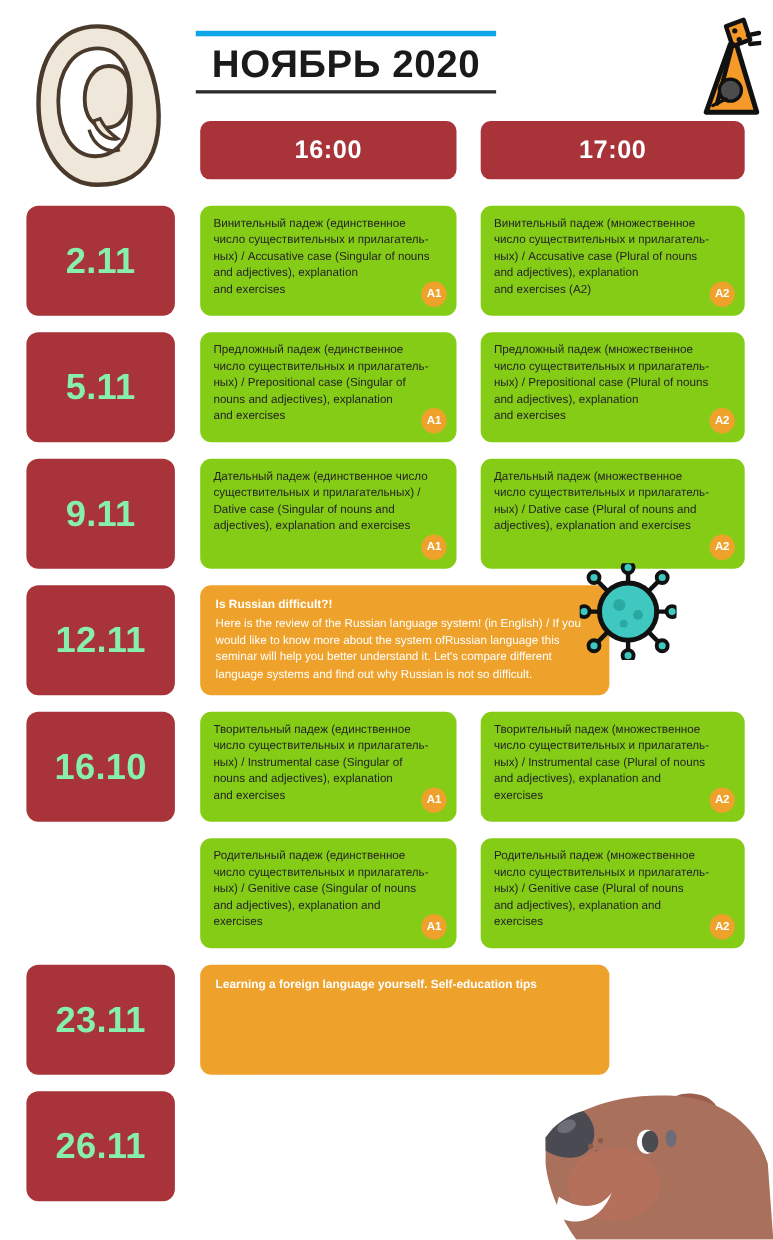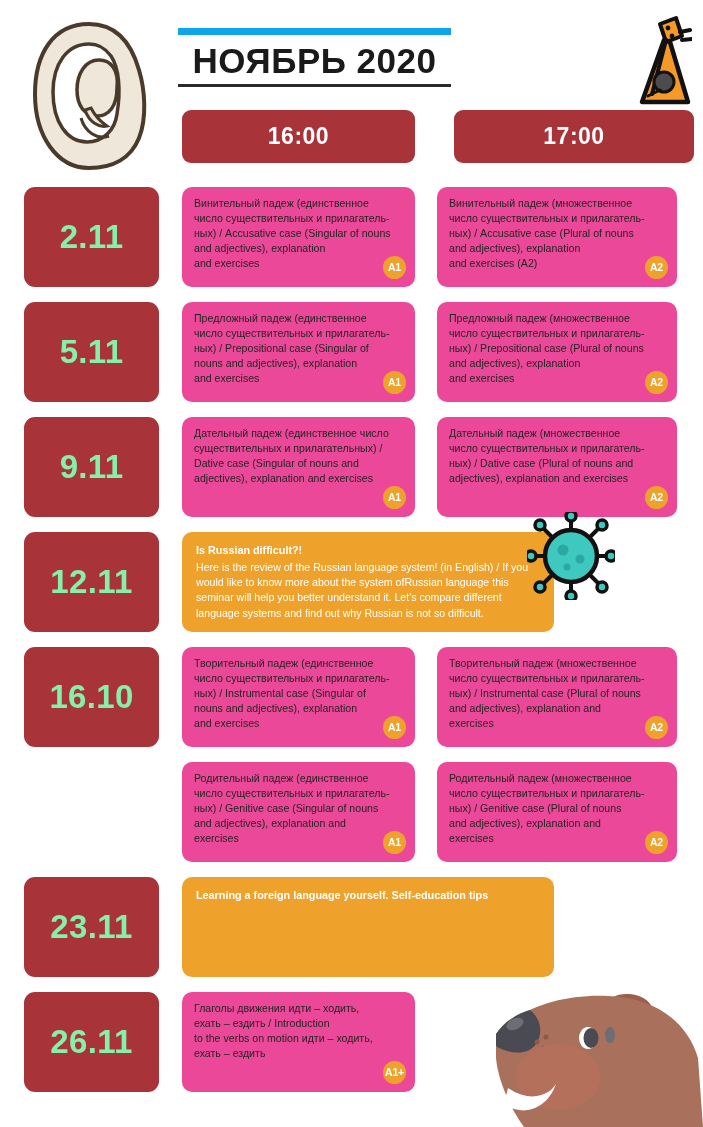--- a/index.html
+++ b/index.html
@@ -24,21 +24,21 @@
 
   .month-title {
     position: absolute;
     left: 178px; top: 28px;
     width: 273px;
     text-align: center;
     font-size: 35px;
     font-weight: bold;
     letter-spacing: 0.5px;
     color: #1a1a1a;
-    border-top: 7px solid #0ea5e9;
+    border-top: 5px solid #0ea5e9;
     border-bottom: 3px solid #2b2b2b;
     padding: 8px 0 6px 0;
     line-height: 1.0;
   }
 
   .balalaika { position: absolute; left: 602px; top: 14px; width: 90px; height: 115px; }
 
   .time-pill {
     position: absolute;
     top: 110px;
@@ -47,21 +47,21 @@
     background: #a8343a;
     color: #ffffff;
     font-size: 23px;
     font-weight: bold;
     display: flex;
     align-items: center;
     justify-content: center;
     letter-spacing: 0.5px;
   }
   .time-pill.col1 { left: 182px; width: 233px; }
-  .time-pill.col2 { left: 454px; width: 240px; }
+  .time-pill.col2 { left: 437px; width: 240px; }
 
   
   .rows { position: absolute; left: 0; top: 180px; width: 703px; }
 
   .row { position: relative; width: 703px; height: 115px; }
 
   .date-badge {
     position: absolute;
     left: 24px; top: 7px;
     width: 135px; height: 100px;
@@ -73,21 +73,21 @@
     display: flex;
     align-items: center;
     justify-content: center;
     letter-spacing: 0.3px;
   }
 
   .card {
     position: absolute;
     top: 7px;
     height: 100px;
-    background: #ec4899;
+    background: #84cc16;
     border-radius: 10px;
     padding: 9px 12px 8px 12px;
     color: #242424;
     font-size: 10.6px;
     line-height: 1.42;
   }
   .card.col1 { left: 182px; width: 233px; }
   .card.col2 { left: 437px; width: 240px; }
 
   .card.wide {
@@ -279,27 +279,20 @@
 
     <div class="row">
       <div class="date-badge">23.11</div>
       <div class="card wide">
         <span class="banner-title">Learning a foreign language yourself. Self-education tips</span>
       </div>
     </div>
 
     <div class="row">
       <div class="date-badge">26.11</div>
-      <div class="card col1">
-        <span class="card-text">Глаголы движения идти – ходить,
-ехать – ездить / Introduction
-to the verbs on motion идти – ходить,
-ехать – ездить</span>
-        <span class="level-badge">A1+</span>
-      </div>
     </div>
 
   </div>
 
   <div class="virus">
     <svg viewBox="0 0 88 88" width="88" height="88" aria-hidden="true">
       <g stroke="#111" stroke-width="4" stroke-linecap="round">
         <line x1="44" y1="18" x2="44" y2="4"></line>
         <line x1="44" y1="70" x2="44" y2="84"></line>
         <line x1="18" y1="44" x2="4" y2="44"></line>

